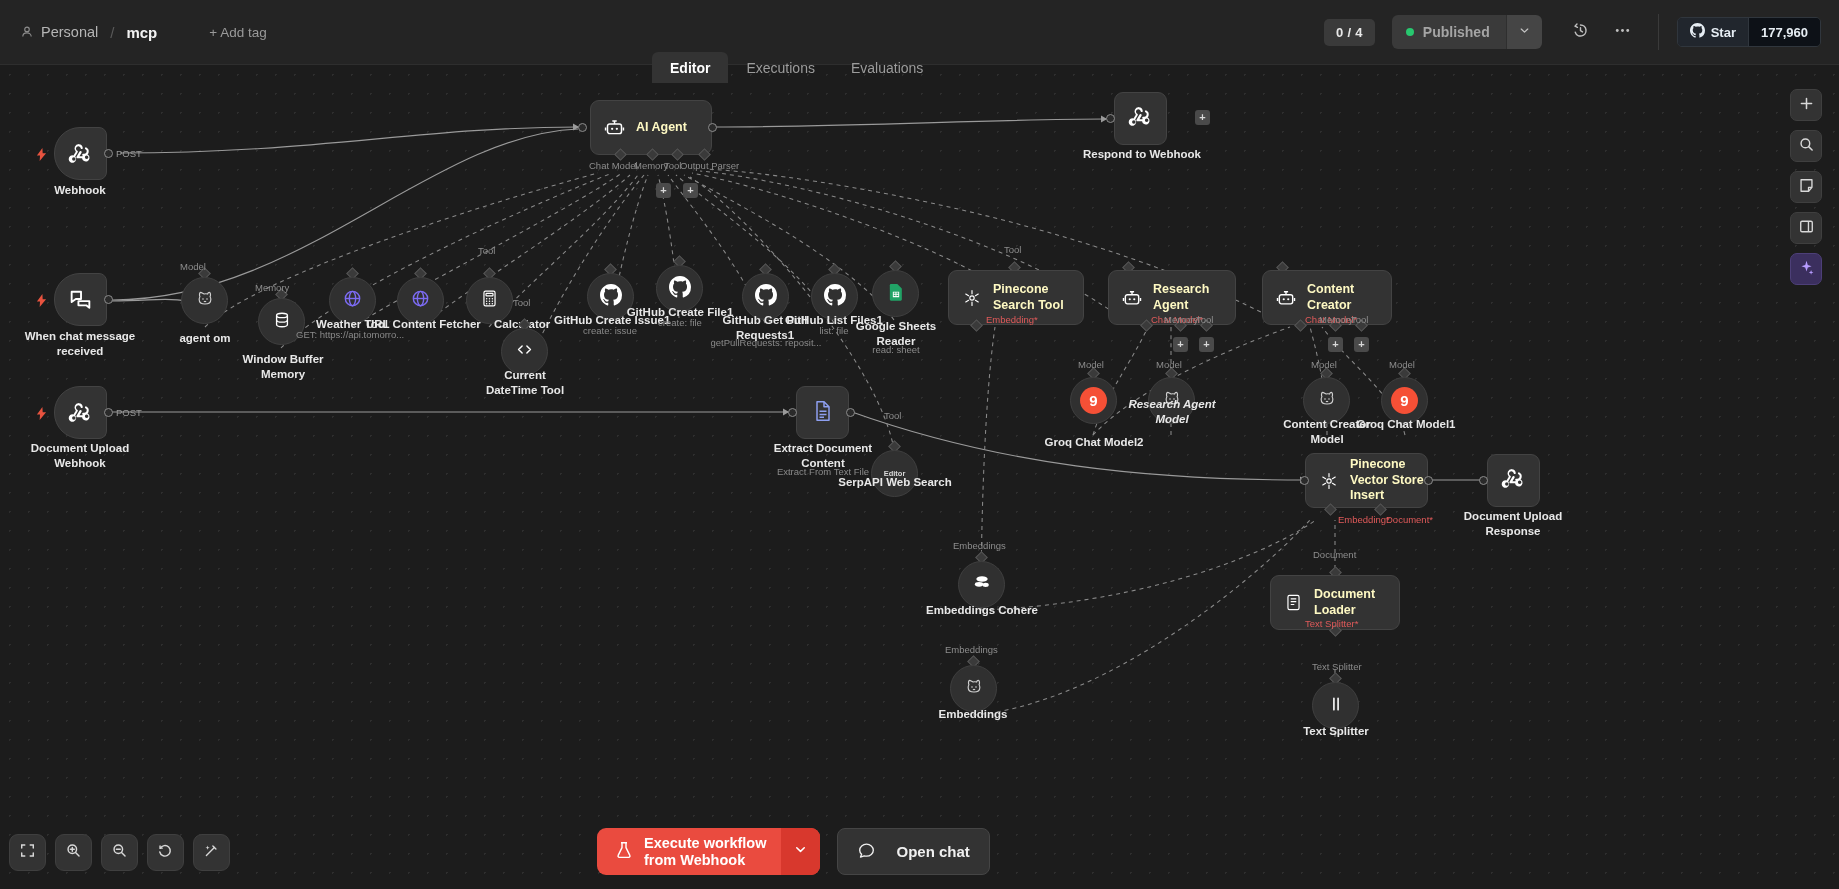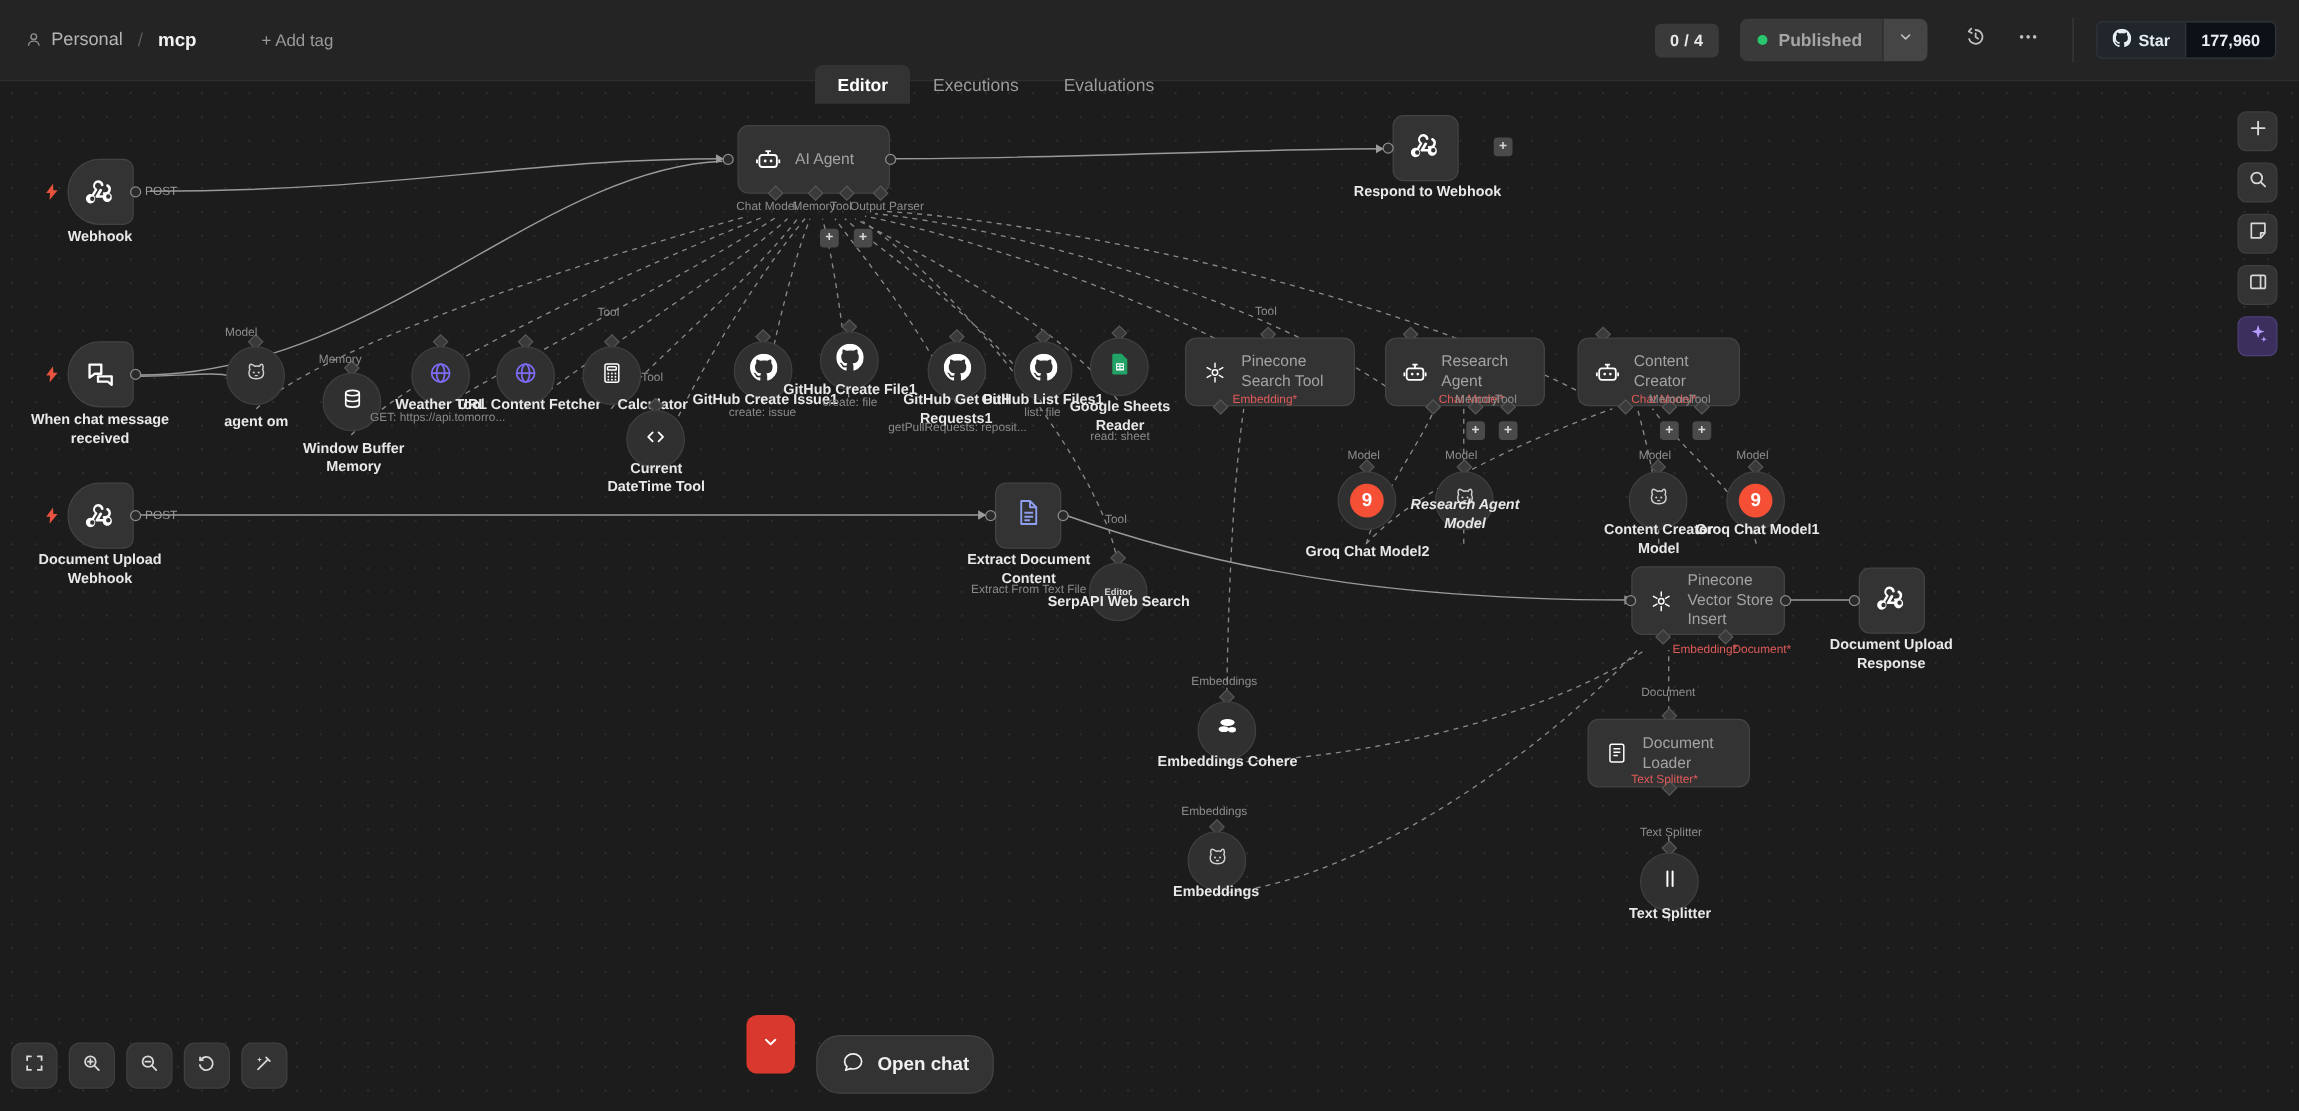--- a/index.html
+++ b/index.html
@@ -82,21 +82,21 @@
     background:#333333; border:1px solid #434343; position:absolute;
   }
   .nbox.trigger { width:53px; height:53px; border-radius:26px 8px 8px 26px; }
   .nbox.wide {
     height:55px; border-radius:9px; display:flex; align-items:center;
     padding-left:13px; gap:11px;
   }
   .nbox.sq { width:53px; height:53px; border-radius:9px;
     display:flex; align-items:center; justify-content:center; }
   .nbox .glyph { display:flex; align-items:center; justify-content:center; }
-  .nbox .ntitle { font-size:12.5px; font-weight:400; color:#a3a3a3; line-height:1.25; }
+  .nbox .ntitle { font-size:12.5px; font-weight:700; color:#fef9c3; line-height:1.25; }
 
   .ncircle {
     position:absolute; width:47px; height:47px; border-radius:50%;
     background:#303030; border:1px solid #3f3f3f;
     display:flex; align-items:center; justify-content:center;
   }
 
   .nlabel {
     position:absolute; font-size:11.5px; font-weight:700; color:#e8e8e8;
     text-align:center; line-height:1.3; white-space:nowrap;
@@ -151,23 +151,23 @@
     display:flex; align-items:center; background:#ea4b3f; border-radius:9px;
     height:47px; cursor:pointer; overflow:hidden;
   }
   .exec-main { display:flex; align-items:center; gap:10px; padding:0 15px 0 17px; height:100%; }
   .exec-txt { display:flex; flex-direction:column; line-height:1.12; }
   .exec-txt b { font-size:14.5px; color:#fff; font-weight:700; }
   .exec-txt span { font-size:14.5px; color:#fff; font-weight:700; }
   .exec-caret { width:39px; height:100%; display:flex; align-items:center;
     justify-content:center; background:#d8382d; }
   .chat-btn {
-    display:flex; align-items:center; gap:10px; background:#333333;
-    border:1px solid #454545; border-radius:19px; height:47px; padding:0 19px;
-    font-size:15px; font-weight:700; color:#f0f0f0; cursor:pointer;margin-top:16px;
+    display:flex; align-items:center; gap:20px; background:#333333;
+    border:1px solid #454545; border-radius:8px; height:47px; padding:0 19px;
+    font-size:15px; font-weight:700; color:#f0f0f0; cursor:pointer;
   }
 </style>
 </head>
 <body>
 
 <div id="header">
   <div class="hdr-left">
     <span class="person-icon">
       <svg viewBox="0 0 16 16" width="14" height="14">
           <circle cx="8" cy="5" r="2.6" fill="none" stroke="#b0b0b0" stroke-width="1.3"></circle>
@@ -861,20 +861,32 @@
             <path d="M4 15.8 13.4 6.4"></path>
             <path d="M11.6 4.6 15.2 8.2"></path>
             <path d="M5.4 4.2 6 6.1 7.9 6.7 6 7.3 5.4 9.2 4.8 7.3 2.9 6.7 4.8 6.1z" fill="#d8d8d8" stroke="none"></path>
           </svg>
       </span>
     </div>
   </div>
 
   <div id="execbar">
     <div class="exec-btn">
+      <div class="exec-main">
+        <span>
+          <svg viewBox="0 0 24 24" width="20" height="20" fill="none" stroke="#ffffff" stroke-width="1.7" stroke-linejoin="round">
+              <path d="M9.6 3.2v6L5 18.4a1.6 1.6 0 0 0 1.4 2.4h11.2a1.6 1.6 0 0 0 1.4-2.4l-4.6-9.2v-6"></path>
+              <path d="M8.4 3.2h7.2"></path>
+            </svg>
+        </span>
+        <span class="exec-txt">
+          <b>Execute workflow</b>
+          <span>from Webhook</span>
+        </span>
+      </div>
       <div class="exec-caret">
         <span>
           <svg viewBox="0 0 16 16" width="15" height="15">
               <path d="M4 6.2 8 10l4-3.8" fill="none" stroke="#ffffff" stroke-width="1.6" stroke-linecap="round" stroke-linejoin="round"></path>
             </svg>
         </span>
       </div>
     </div>
     <div class="chat-btn">
       <span>

